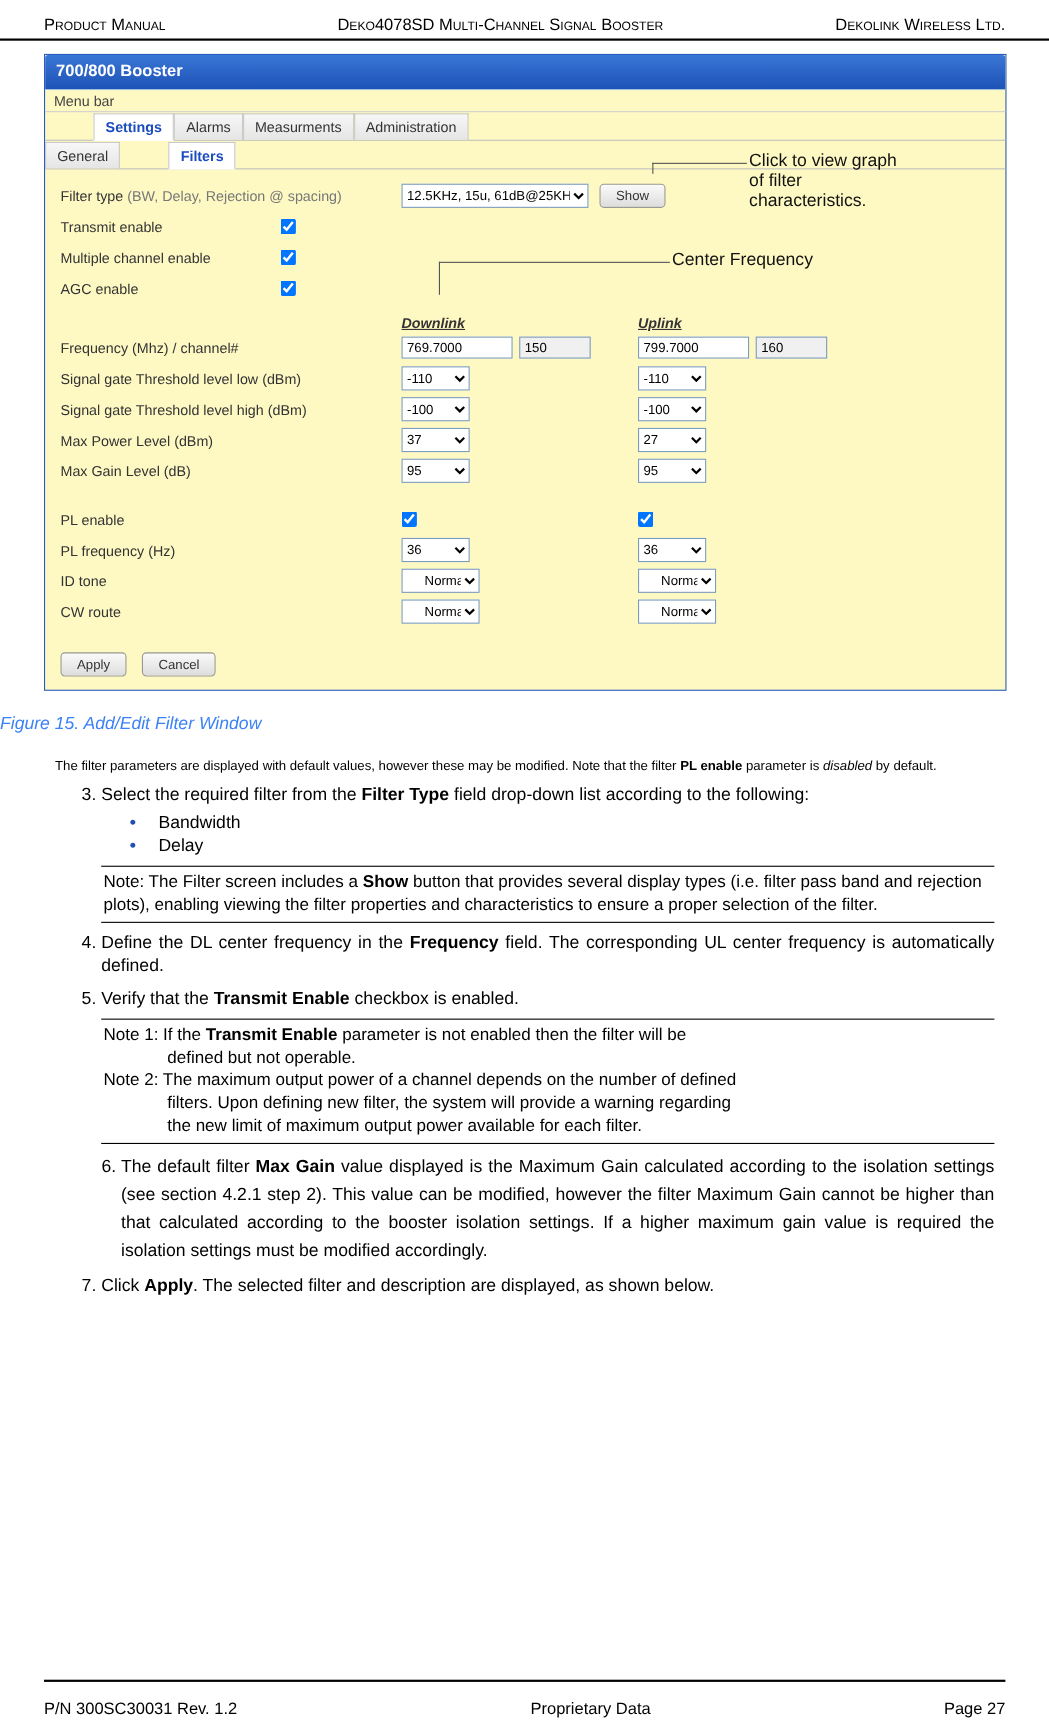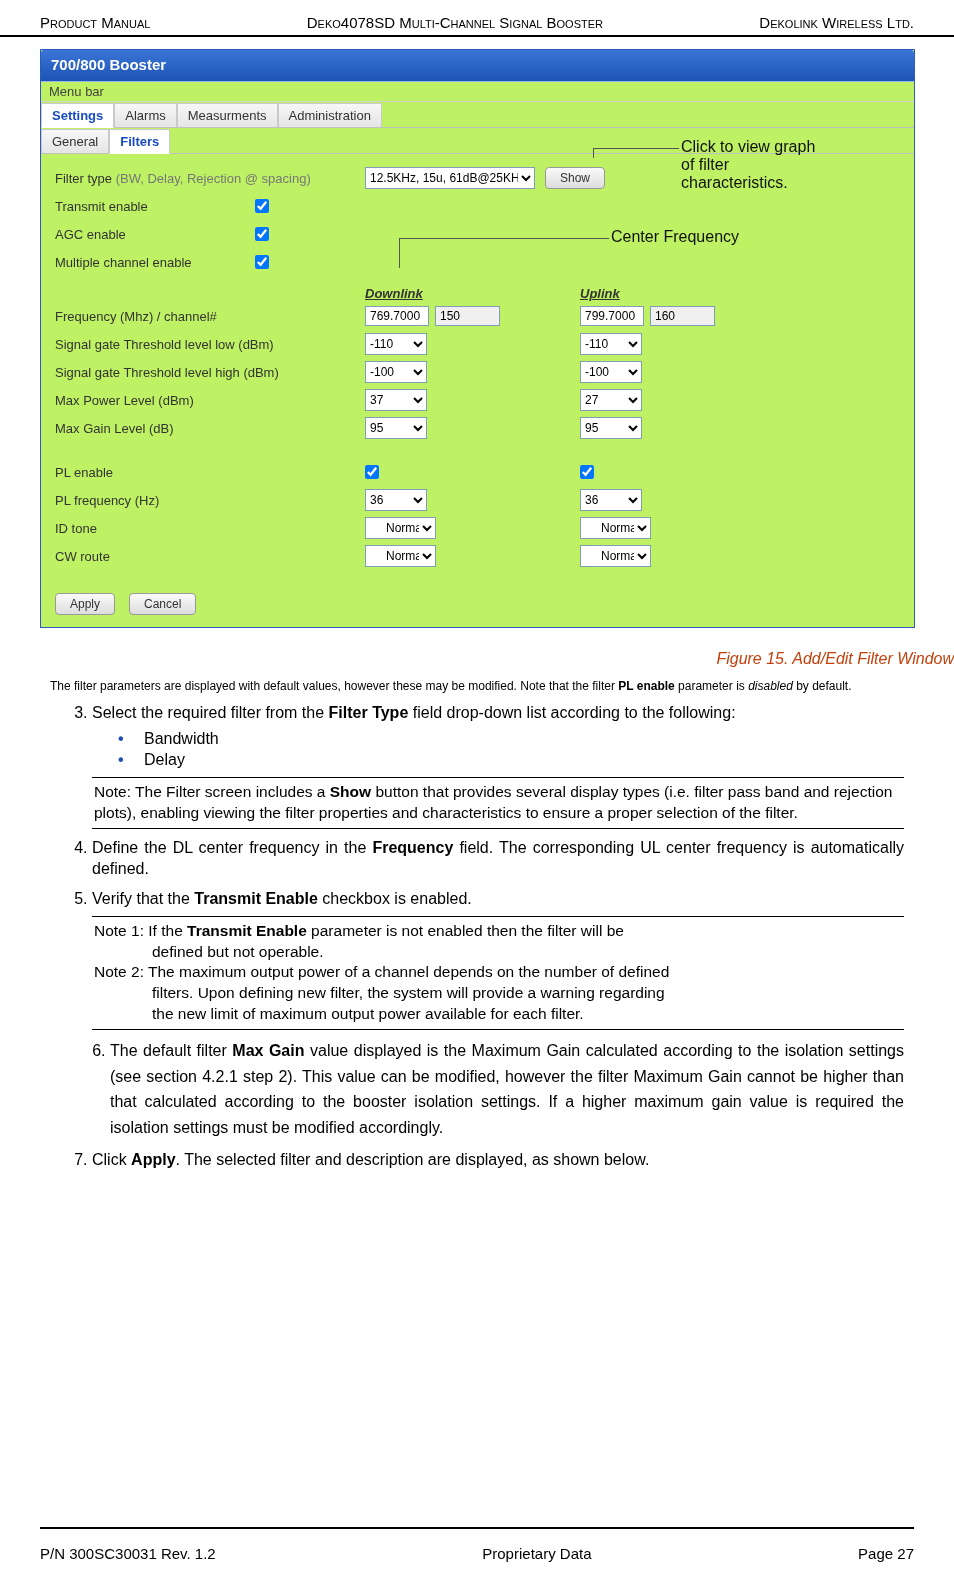--- a/index.html
+++ b/index.html
@@ -19,21 +19,21 @@
     font-size: 15px;
     padding: 14px 40px 4px 40px;
     border-bottom: 2px solid #000;
     margin: 0 0 12px 0;
   }
   .app-frame {
     border: 1.5px solid #2a5cbf;
     margin: 6px 40px 0 40px;
     width: 875px;
     position: relative;
-    background: #bef264;
+    background: #fef9c3;
   }
   .titlebar {
     background: linear-gradient(#3a76d6, #1d53b6);
     color: #fff;
     font-weight: bold;
     padding: 6px 10px 8px 10px;
     font-size: 15px;
     border-radius: 3px 3px 0 0;
     border-bottom:1px solid #9cb8e4;
   }
@@ -54,20 +54,21 @@
     font-size: 13px;
     cursor: pointer;
   }
   .tabbar .tab.active, .subtabbar .tab.active {
     background: #fff;
     color: #1a4cc0;
     font-weight: bold;
     border-bottom: 1px solid #fff;
     position: relative;
     top:1px;
+    margin-left:44px;
   }
   .subtabbar { border-bottom: 1px solid #c0c0c0; }
   .form-area { padding: 8px 14px 12px 14px; font-size: 13px; color:#333;}
   .row { display:flex; align-items:center; margin:4px 0; height:24px;}
   .lbl { width: 310px; }
   .chk { width: 14px; height:14px; }
   select, input[type=text]{
     font-size:12px; height:20px; border:1px solid #7e9db9; background:#fff;
   }
   select{ height:22px; }
@@ -80,40 +81,40 @@
     font-size:12px;
     color:#333;
     cursor:pointer;
   }
   .cols-hdr { display:flex; margin-top:12px; font-weight:bold;font-style:italic; }
   .cols-hdr .spacer{ width:310px;}
   .colhdr{ width:215px; }
   .grid-row{ display:flex; align-items:center; margin:2px 0; height:26px;}
   .grid-row .lbl{ width:310px; }
   .cell { width:215px; display:flex; align-items:center; gap:6px;}
-  input.freq{ width:64px; padding:0 4px;}
+  input.freq{ width:101px; padding:0 4px;}
   input.chan{ width:65px; padding:0 4px; background:#f0f0f0;}
   select.small{ width:62px; }
   select.med{ width:71px;padding-left:16px;}
   .footer-btns{ display:flex; gap:14px; padding:10px 14px 12px;}
   .callout {
     position:absolute;
     font-size:16px;
     color:#111;
     background:transparent;
   }
   .callout-line {
     position:absolute;
     background:#555;
   }
   .figure-caption{
-    text-align:right;
+    text-align:left;
     font-style:italic;
-    color:#c2410c;
-    margin: 22px 0 10px 0;
+    color:#3b82f6;
+    margin: 22px 0 20px 0;
     font-size:16px;
   }
   .body-text{ margin: 0 50px; text-align:justify; font-size:12px; line-height:1.35;}
   .body-text p{ margin: 6px 0;}
   ol.steps{ margin: 6px 50px 0 92px; font-size:16px; line-height:1.35;}
   ol.steps > li{ margin: 8px 0; text-align:justify;}
   ul.bullets{ list-style:none; margin:4px 0 4px 26px;}
   ul.bullets li::before{ content:"•"; color:#1f4fb0; font-weight:bold; display:inline-block; width:26px;}
   .note-box{
     border-top:1px solid #000;
@@ -171,25 +172,25 @@
       </select>
       <span style="width:10px"></span>
       <span class="btn">Show</span>
     </div>
 
     <div class="row">
       <span class="lbl" style="width:200px">Transmit enable</span>
       <input type="checkbox" class="chk" checked="" style="">
     </div>
     <div class="row">
+      <span class="lbl" style="width:200px">Multiple channel enable</span>
+      <input type="checkbox" class="chk" checked="" style="">
+    </div>
+    <div class="row">
       <span class="lbl" style="width:200px">AGC enable</span>
-      <input type="checkbox" class="chk" checked="" style="">
-    </div>
-    <div class="row">
-      <span class="lbl" style="width:200px">Multiple channel enable</span>
       <input type="checkbox" class="chk" checked="" style="">
     </div>
 
     <div class="cols-hdr">
       <span class="spacer"></span>
       <span class="colhdr under">Downlink</span>
       <span class="colhdr under">Uplink</span>
     </div>
 
     <div class="grid-row">

